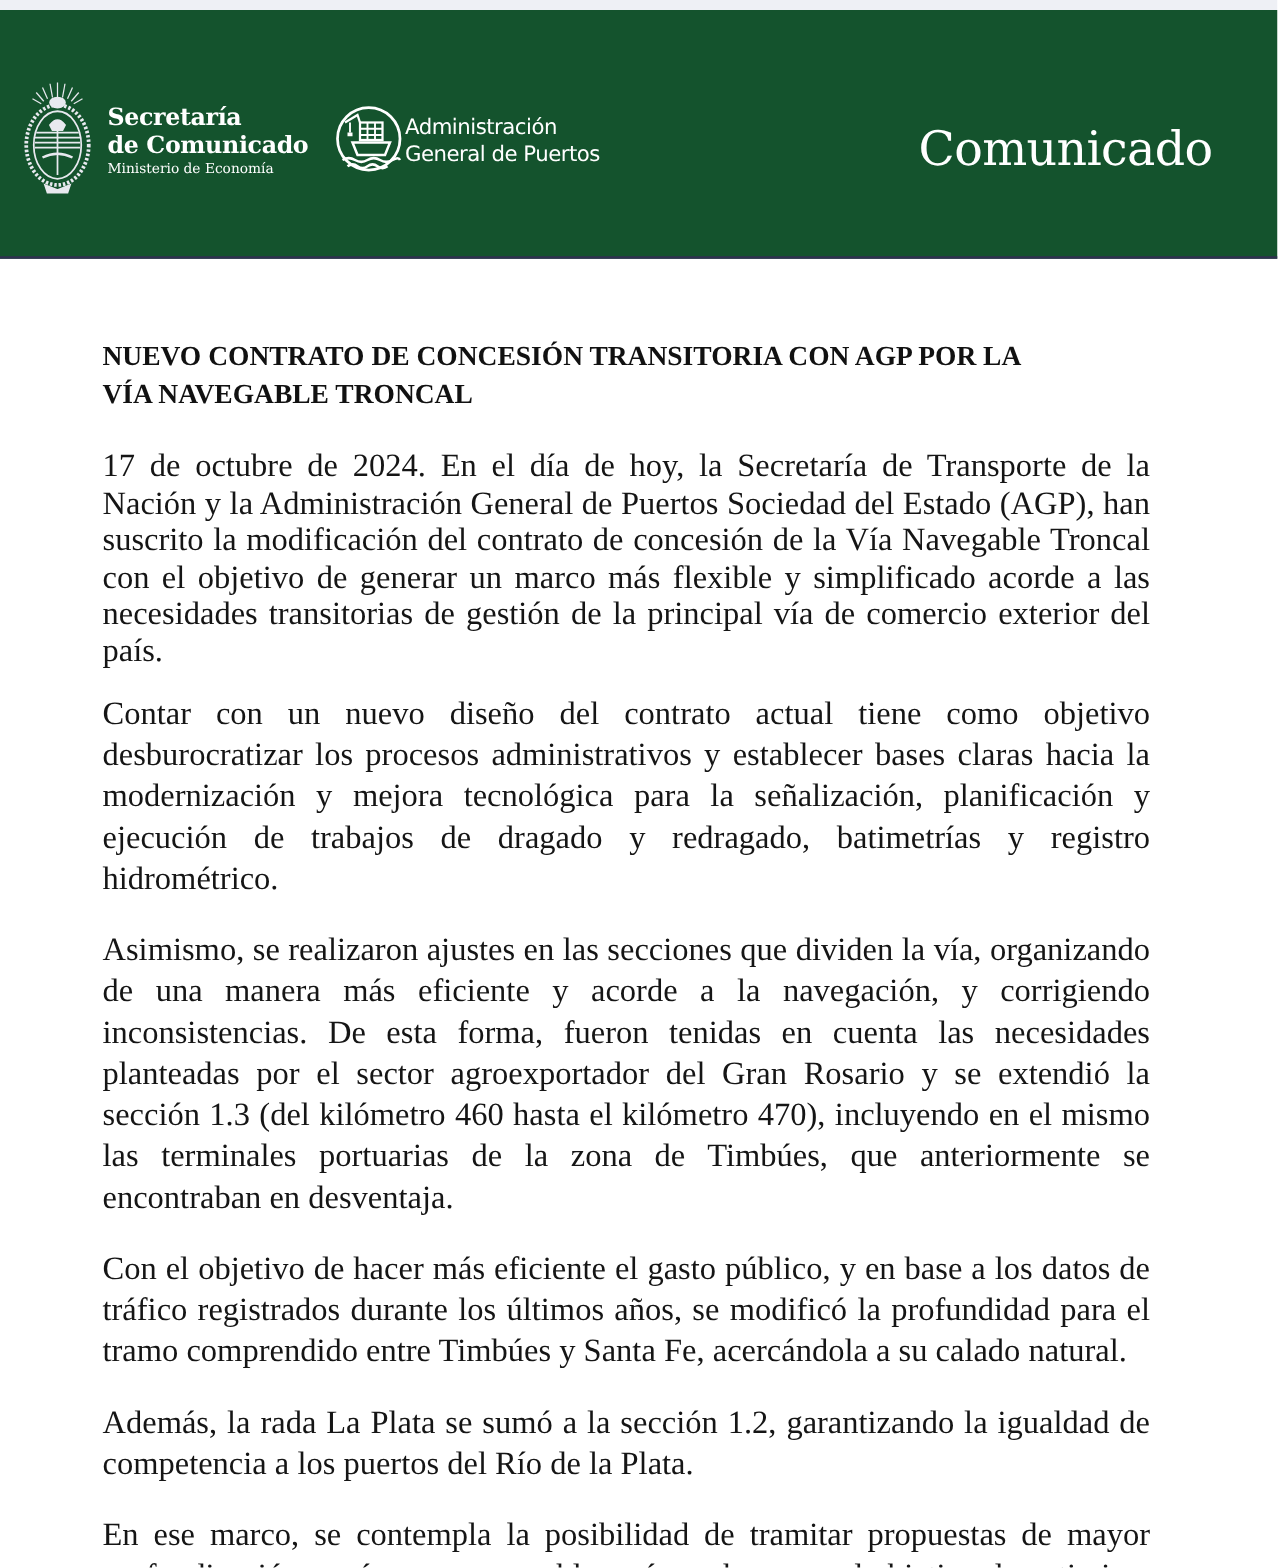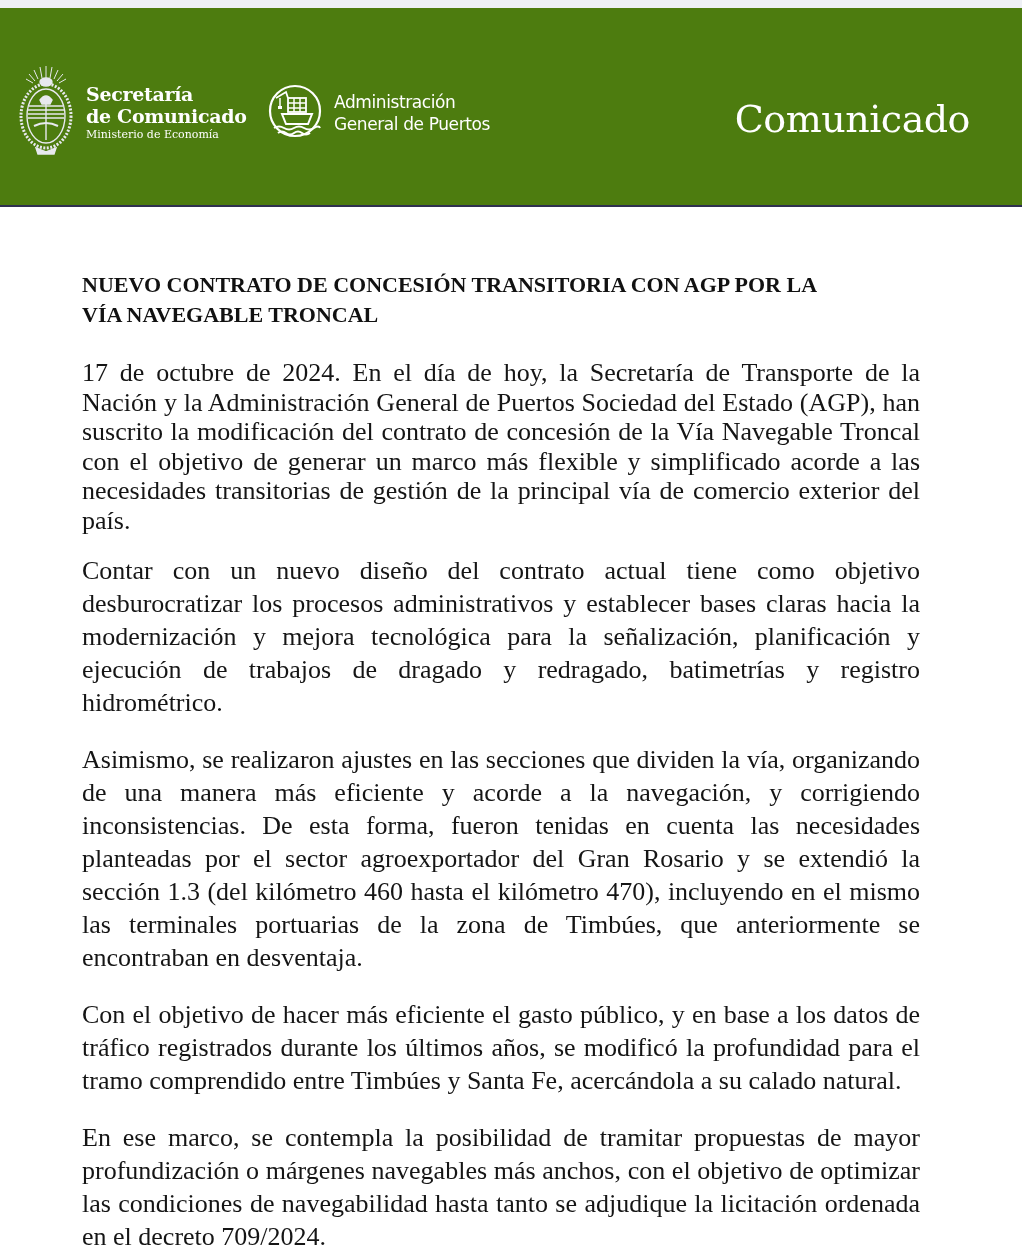--- a/index.html
+++ b/index.html
@@ -18,21 +18,21 @@
     .top-strip {
       position: absolute;
       left: 0; top: 0;
       width: 1022px; height: 8px;
       background: #eef0f5;
     }
     .header {
       position: absolute;
       left: 0; top: 8px;
       width: 1022px; height: 197px;
-      background: #4d7c0f;
+      background: #14532d;
       border-bottom: 2px solid #2f3050;
     }
     .logo-secretaria {
       position: absolute;
       left: 18px; top: 54px;
       display: flex;
       align-items: center;
     }
     .coat-of-arms {
       width: 56px; height: 100px;
@@ -56,21 +56,20 @@
     .logo-agp {
       position: absolute;
       left: 266px; top: 76px;
       display: flex;
       align-items: center;
     }
     .agp-icon {
       width: 58px; height: 58px;
     }
     .agp-text {
-      margin-left: 10px;
       color: #ffffff;
       font-family: "DejaVu Sans", sans-serif;
       font-size: 17px;
       line-height: 22px;
       letter-spacing: -0.4px;
     }
     .header-title {
       position: absolute;
       right: 52px; top: 86px;
       color: #ffffff;
@@ -183,14 +182,15 @@
 <h1 class="doc-title" style="margin:0;">
   <span>NUEVO CONTRATO DE CONCESIÓN TRANSITORIA CON AGP POR LA</span><br>
   <span>VÍA NAVEGABLE TRONCAL</span>
 </h1>
 
 <main class="doc-body">
   <p class="p1">17 de octubre de 2024. En el día de hoy, la Secretaría de Transporte de la Nación y la Administración General de Puertos Sociedad del Estado (AGP), han suscrito la modificación del contrato de concesión de la Vía Navegable Troncal con el objetivo de generar un marco más flexible y simplificado acorde a las necesidades transitorias de gestión de la principal vía de comercio exterior del país.</p>
   <p class="p2">Contar con un nuevo diseño del contrato actual tiene como objetivo desburocratizar los procesos administrativos y establecer bases claras hacia la modernización y mejora tecnológica para la señalización, planificación y ejecución de trabajos de dragado y redragado, batimetrías y registro hidrométrico.</p>
   <p class="p3">Asimismo, se realizaron ajustes en las secciones que dividen la vía, organizando de una manera más eficiente y acorde a la navegación, y corrigiendo inconsistencias. De esta forma, fueron tenidas en cuenta las necesidades planteadas por el sector agroexportador del Gran Rosario y se extendió la sección 1.3 (del kilómetro 460 hasta el kilómetro 470), incluyendo en el mismo las terminales portuarias de la zona de Timbúes, que anteriormente se encontraban en desventaja.</p>
   <p class="p4">Con el objetivo de hacer más eficiente el gasto público, y en base a los datos de tráfico registrados durante los últimos años, se modificó la profundidad para el tramo comprendido entre Timbúes y Santa Fe, acercándola a su calado natural.</p>
+  <p class="p5">Además, la rada La Plata se sumó a la sección 1.2, garantizando la igualdad de competencia a los puertos del Río de la Plata.</p>
   <p class="p6">En ese marco, se contempla la posibilidad de tramitar propuestas de mayor profundización o márgenes navegables más anchos, con el objetivo de optimizar las condiciones de navegabilidad hasta tanto se adjudique la licitación ordenada en el decreto 709/2024.</p>
 </main>
 
 </body></html>

